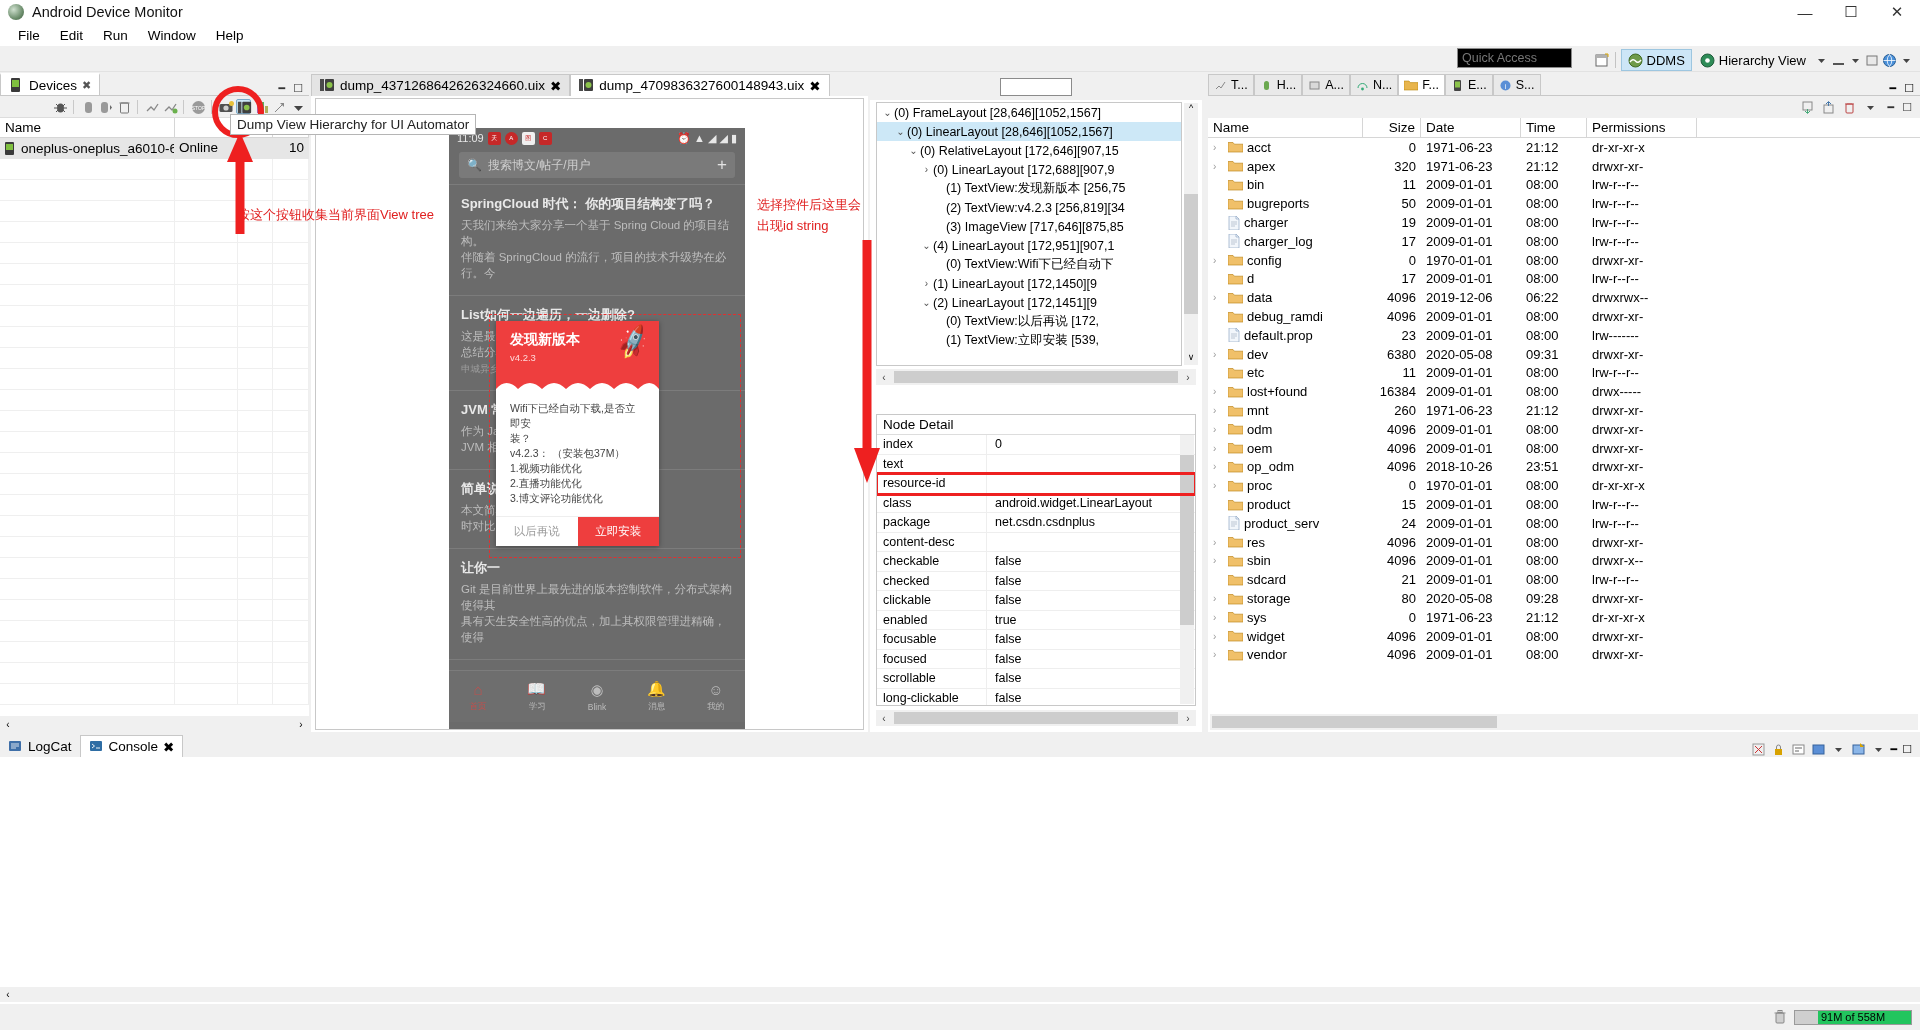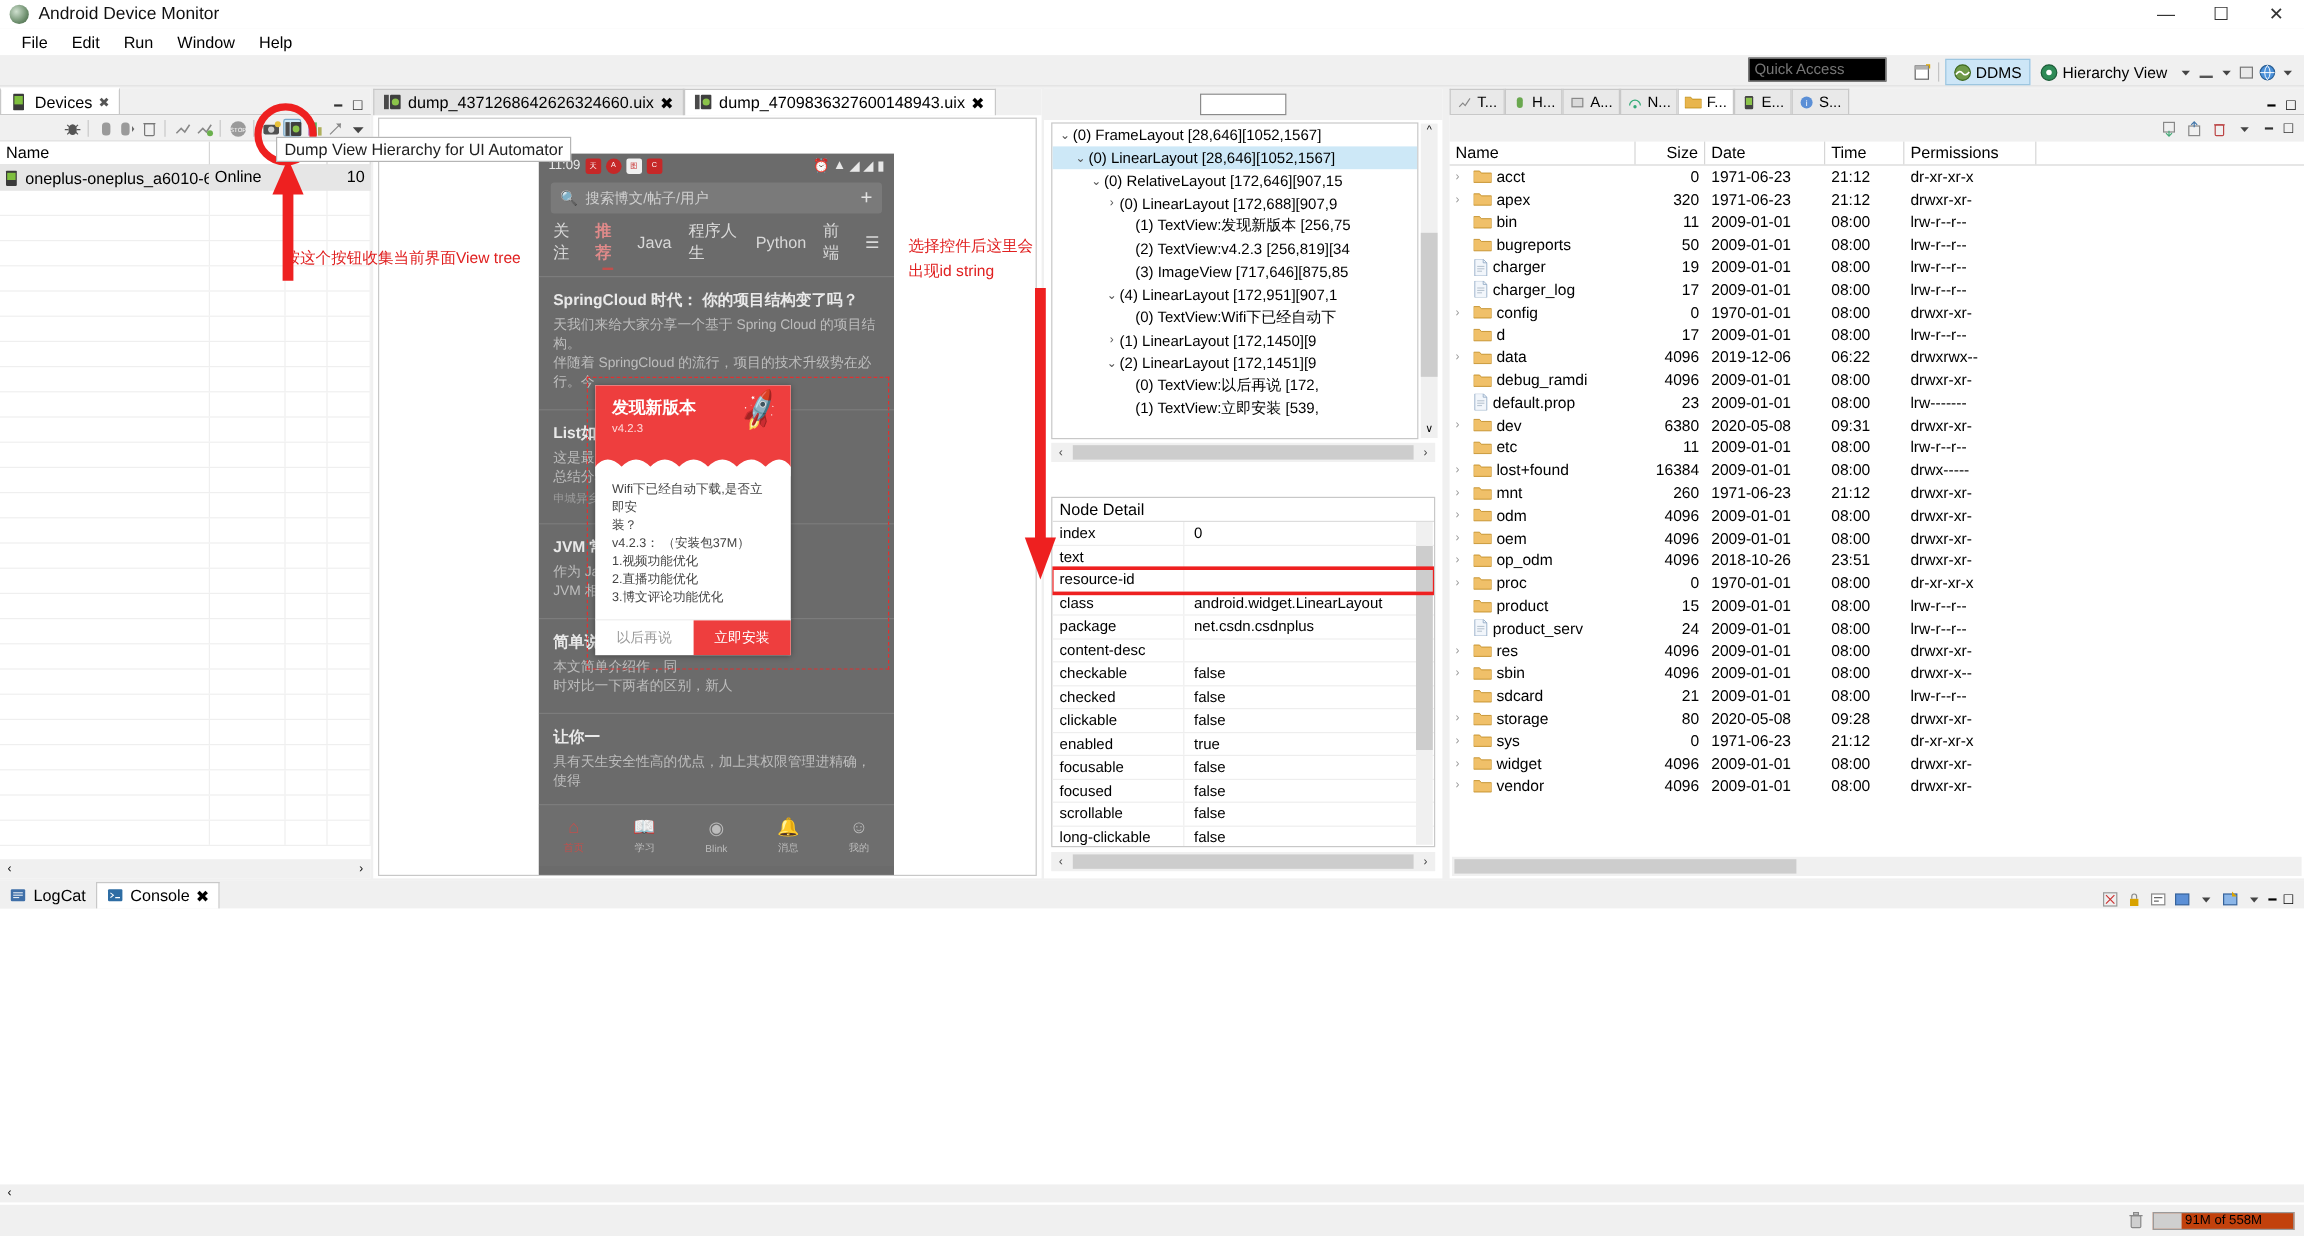--- a/index.html
+++ b/index.html
@@ -166,21 +166,21 @@
   
   #console-panel{ left:0; top:734px; width:1920px; height:296px; background:#fff;}
   .cs-tabs{ height:23px; display:flex; align-items:flex-end; background:#f0f0f0;}
   .cstab{ display:flex;align-items:center;gap:5px;height:22px;padding:0 8px;font-size:13.5px;background:#f0f0f0;}
   .cstab.sel{ background:#fff;border:1px solid #c8c8c8;border-bottom:none;}
   .cs-tools{ margin-left:auto;display:flex;align-items:center;gap:5px;padding-right:8px;}
   .cs-body{ padding:5px 4px; font-size:13.5px;}
   .cs-hscroll{ position:absolute; left:0; right:0; bottom:28px; height:15px; background:#f0f0f0; display:flex; align-items:center;}
   .statusbar{ position:absolute; left:0; right:0; bottom:0; height:26px; background:#f0f0f0; display:flex; align-items:center;}
   .mem{ margin-left:auto; display:flex;align-items:center;gap:6px;padding-right:8px;}
-  .membar{ width:118px;height:15px;border:1px solid #9a9a9a;background:#c2410c;position:relative;font-size:11px;display:flex;align-items:center;justify-content:center;}
+  .membar{ width:118px;height:15px;border:1px solid #9a9a9a;background:#22c55e;position:relative;font-size:11px;display:flex;align-items:center;justify-content:center;}
   .membar em{ position:absolute;left:0;top:0;bottom:0;width:20%;background:#cfcfcf;font-style:normal;}
   .trashicon{ width:16px;height:16px;}
 
   
   .ann{ position:absolute; color:#e02020; font-family:"Liberation Mono", monospace; font-size:13px; white-space:pre; pointer-events:none; z-index:60;}
   .ann-cn{ font-family:"Liberation Sans", sans-serif; }
   .circle-ann{ position:absolute; border:6px solid #ee2020; border-radius:50%; z-index:62; pointer-events:none;}
   .arrow-svg{ position:absolute; z-index:61; pointer-events:none;}
   .tooltip{
     position:absolute; background:#fff; border:1px solid #b5b5b5; padding:2px 6px;
@@ -570,29 +570,20 @@
           <span>◢</span>
           <span>◢</span>
           <span>▮</span>
         </span>
       </div>
       <div class="ph-search">
         <span>🔍</span>
         <span>搜索博文/帖子/用户</span>
         <span style="margin-left:auto;font-size:17px;color:#e2e2e2;">+</span>
       </div>
-      <div class="ph-nav">
-        <span>关注</span>
-        <span class="act">推荐</span>
-        <span>Java</span>
-        <span>程序人生</span>
-        <span>Python</span>
-        <span>前端</span>
-        <span style="margin-left:auto;">☰</span>
-      </div>
       <div class="ph-sep"></div>
 
       <div class="art">
         <h4>SpringCloud 时代： 你的项目结构变了吗？</h4>
         <p>天我们来给大家分享一个基于 Spring Cloud 的项目结构。</p>
         <p>伴随着 SpringCloud 的流行，项目的技术升级势在必行。今</p>
       </div>
       <div class="ph-sep"></div>
       <div class="art">
         <h4>List如何一边遍历，一边删除?</h4>
@@ -608,20 +599,21 @@
       </div>
       <div class="ph-sep"></div>
       <div class="art">
         <h4>简单说</h4>
         <p>本文简单介绍作，同</p>
         <p>时对比一下两者的区别，新人</p>
       </div>
       <div class="ph-sep"></div>
       <div class="art">
         <h4>让你一</h4>
+        <p>Git 是目前世界上最先进的版本控制软件，分布式架构使得其</p>
         <p>具有天生安全性高的优点，加上其权限管理进精确，使得</p>
       </div>
       <div class="ph-sep"></div>
       <div class="art">
         <h4>管理好一个部门，你也行！</h4>
 
       </div>
 
       <div class="ph-bottom">
         <div class="ph-bi">

